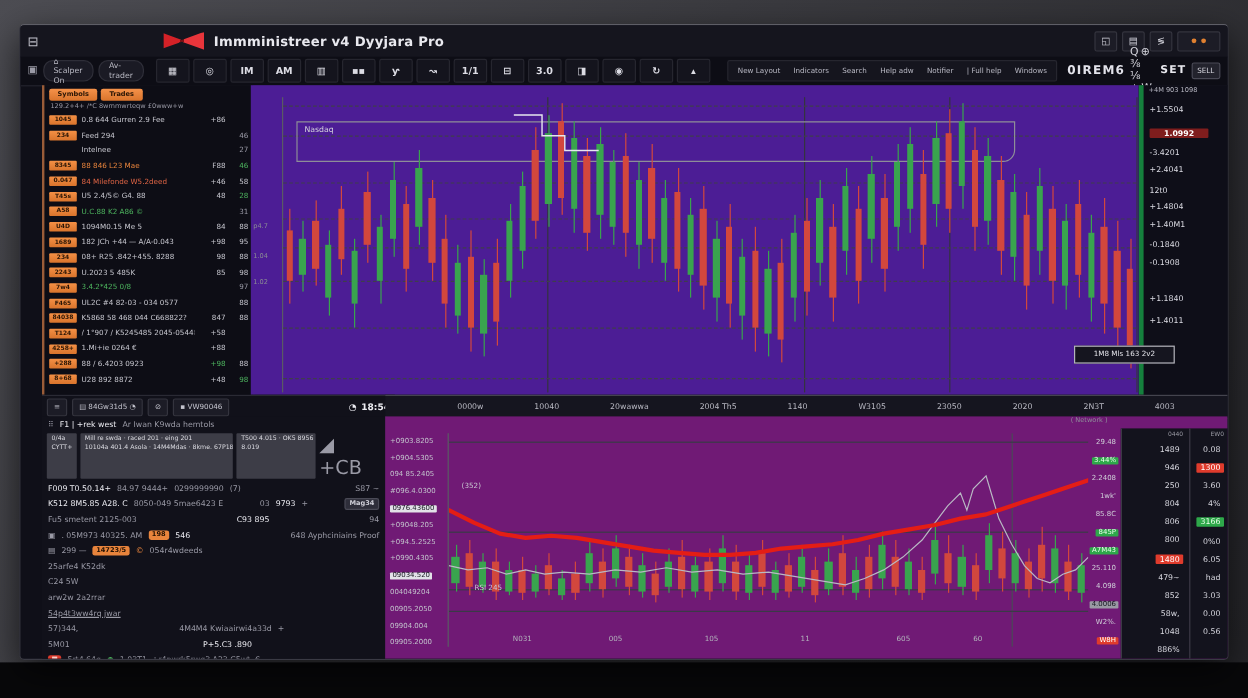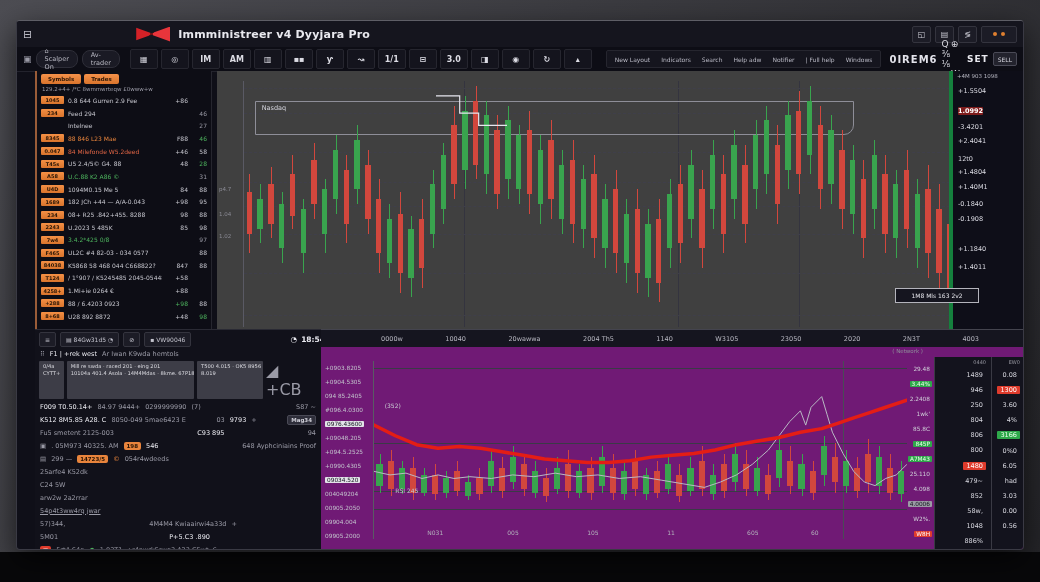--- a/index.html
+++ b/index.html
@@ -43,37 +43,37 @@
   .mw-tab{height:10px;padding:0 7px;background:linear-gradient(#f5924a,#d9742c);border-radius:2px;font-size:5.5px;font-weight:bold;color:#2a1505;display:flex;align-items:center}
   .mw-header{font-size:5.5px;color:#9a9aa6;padding:0 5px 2px;white-space:nowrap;overflow:hidden}
   .mw-row{display:flex;align-items:center;height:12.7px;padding:0 4px;gap:4px}
   .mw-badge{width:23px;min-width:23px;height:8px;background:linear-gradient(#f49045,#d9742c);border-radius:1px;font-size:5px;color:#2a1505;font-weight:bold;display:flex;align-items:center;justify-content:center;overflow:hidden}
   .mw-badge.empty{background:transparent;border:none}
   .mw-name{flex:1;font-size:6px;white-space:nowrap;overflow:hidden}
   .mw-v{width:22px;text-align:right;font-size:6px}
   .mw-v2{width:15px;text-align:right;font-size:6px}
   .c-d{color:#c6c6ce}.c-g{color:#4db45e}.c-r{color:#e06545}.c-o{color:#e8843c}.c-w{color:#ececf2}.c-dim{color:#9a9aa6}
   
-  .main-chart{position:absolute;left:200px;top:50px;width:740px;height:258px;background:#404040;overflow:hidden}
+  .main-chart{position:absolute;left:192px;top:50px;width:740px;height:258px;background:#4c1d95;overflow:hidden}
   .plot{position:absolute;left:26px;top:10px;right:2px;bottom:2px;border-left:1px solid #5a5a64}
   .hline{position:absolute;left:0;right:0;height:0;border-top:1px dashed #3f3f4a}
   .vline{position:absolute;top:0;bottom:0;width:0;border-left:1px solid #34343f}
   .callout{position:absolute;left:1.5%;top:8%;width:84%;height:13%;border:1px solid #8e8e98;border-radius:0 0 10px 0;}
   .callout-label{position:absolute;left:6px;top:2px;font-size:6.5px;color:#d4d4dc}
   .tick-label{position:absolute;left:2px;font-size:5.5px;color:#8a8a94}
   .candle-layer{position:absolute;inset:0}
   .wick{position:absolute;width:1px}
   .body{position:absolute;min-height:2px}
   .cg{background:#39a44e}.cr{background:#d2473d}
   .step-svg{position:absolute;left:27%;top:2%;width:10%;height:20%}
   
   .price-axis{position:absolute;left:932px;top:50px;width:74px;height:258px;background:#0e0e18;border-left:4px solid #15803d}
   .pa-header{position:absolute;left:4px;top:2px;font-size:5.5px;color:#b9b9c4;white-space:nowrap}
   .pa-label{position:absolute;left:5px;font-size:6.5px;color:#dcdce4;white-space:nowrap}
-  .pa-label.red{background:#7f1d1d;color:#fff;padding:0 0;border-radius:1px;font-weight:bold}
+  .pa-label.red{background:#7f1d1d;color:#fff;padding:0 12px;border-radius:1px;font-weight:bold}
   .period-box{position:absolute;left:-58px;bottom:26px;width:82px;height:13px;border:1px solid #b4b4bc;background:#15151f;font-size:6px;color:#e4e4ea;display:flex;align-items:center;justify-content:center;white-space:nowrap}
   
   .time-axis{position:absolute;left:304px;top:308px;right:0;height:18px;background:#15151f;border-top:1px solid #44444e;border-bottom:1px solid #44444e;display:flex;align-items:center;justify-content:space-between;padding:0 44px 0 60px}
   .ta-label{font-size:6.5px;color:#b8b8c2;white-space:nowrap}
   
   .terminal-toolbar{position:absolute;left:18px;top:308px;width:286px;height:18px;background:#11111a;border-top:1px solid #2a2a34;display:flex;align-items:center;gap:4px;padding:0 4px}
   .tt-group{height:13px;background:#1c1c26;border:1px solid #34343e;border-radius:2px;display:flex;align-items:center;gap:4px;padding:0 5px;font-size:6px;color:#c4c4ce}
   .tt-time{margin-left:auto;display:flex;align-items:center;gap:4px;font-size:7.5px;color:#ececf2;font-weight:bold}
   .terminal{position:absolute;left:18px;top:326px;width:286px;height:202px;background:#11111a;border-right:1px solid #26262f;display:flex;flex-direction:column;overflow:hidden}
   .t-row{display:flex;align-items:center;gap:5px;padding:1px 5px;font-size:6.5px;min-height:11px;white-space:nowrap}

